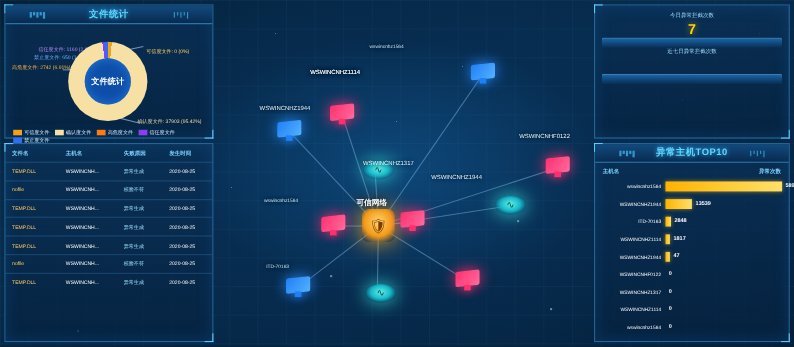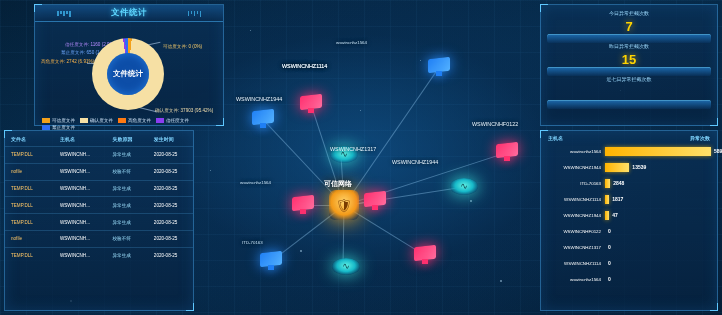--- a/index.html
+++ b/index.html
@@ -49,21 +49,21 @@
   .phead .ttl {
     font-size:8.5px; font-weight:bold; color:#5fd8ff; letter-spacing:.5px;
     text-shadow:0 0 5px rgba(60,200,255,.85);
   }
   .deco { position:absolute; top:6px; display:flex; gap:1.5px; }
   .deco.l { left:22px; } .deco.r { right:22px; }
   .deco i { display:block; width:1.5px; height:5px; background:#3aa8e0; opacity:.85; }
   .deco i:nth-child(2){height:3px;} .deco i:nth-child(4){height:3px;} .deco i:nth-child(5){height:6px;}
 
   
-  #p1 { left:4px; top:4px; width:190px; height:122px;margin-left:30px; }
+  #p1 { left:4px; top:4px; width:190px; height:122px; }
   #p1 .body { position:relative; height:105px; }
   .donut-wrap{ position:absolute; left:57px; top:16px; width:72px; height:72px; }
   .donut{
     width:72px; height:72px; border-radius:50%;
     background:conic-gradient(
       #f3a11b 0deg 6deg,
       #f6e0a4 6deg 352deg,
       #8b3df0 352deg 355deg,
       #2e6df5 355deg 360deg);
   }
@@ -285,32 +285,44 @@
 </div>
 
 <div class="panel" id="p3">
   <div id="counters" style="padding-top:3px;">
       <div class="cnt">
         <div class="cl">今日异常拦截次数</div>
         <div class="cv">7</div>
         <div class="base"></div>
       </div>
       <div class="cnt">
-        <div class="cl">昨日异常拦截次数</div>
-        <div class="cv">15</div>
-        <div class="base"></div>
-      </div>
-      <div class="cnt">
         <div class="cl">近七日异常拦截次数</div>
         <div class="base"></div>
       </div>
     </div>
 </div>
 
 <div class="panel" id="p4">
+  <div class="phead">
+    <div class="deco l">
+        <i></i>
+        <i></i>
+        <i></i>
+        <i></i>
+        <i></i>
+      </div>
+    <div class="ttl">异常主机TOP10</div>
+    <div class="deco r">
+        <i></i>
+        <i></i>
+        <i></i>
+        <i></i>
+        <i></i>
+      </div>
+  </div>
   <div class="b-hdr">
     <span>主机名</span>
     <span>异常次数</span>
   </div>
   <div id="bars">
       <div class="brow">
         <div class="bname">wswincnhz1564</div>
         <div class="btrack">
           <div class="bfill" style="width:100%"></div>
           <div class="bval" style="left:calc(100% + 3px)">58902</div>

